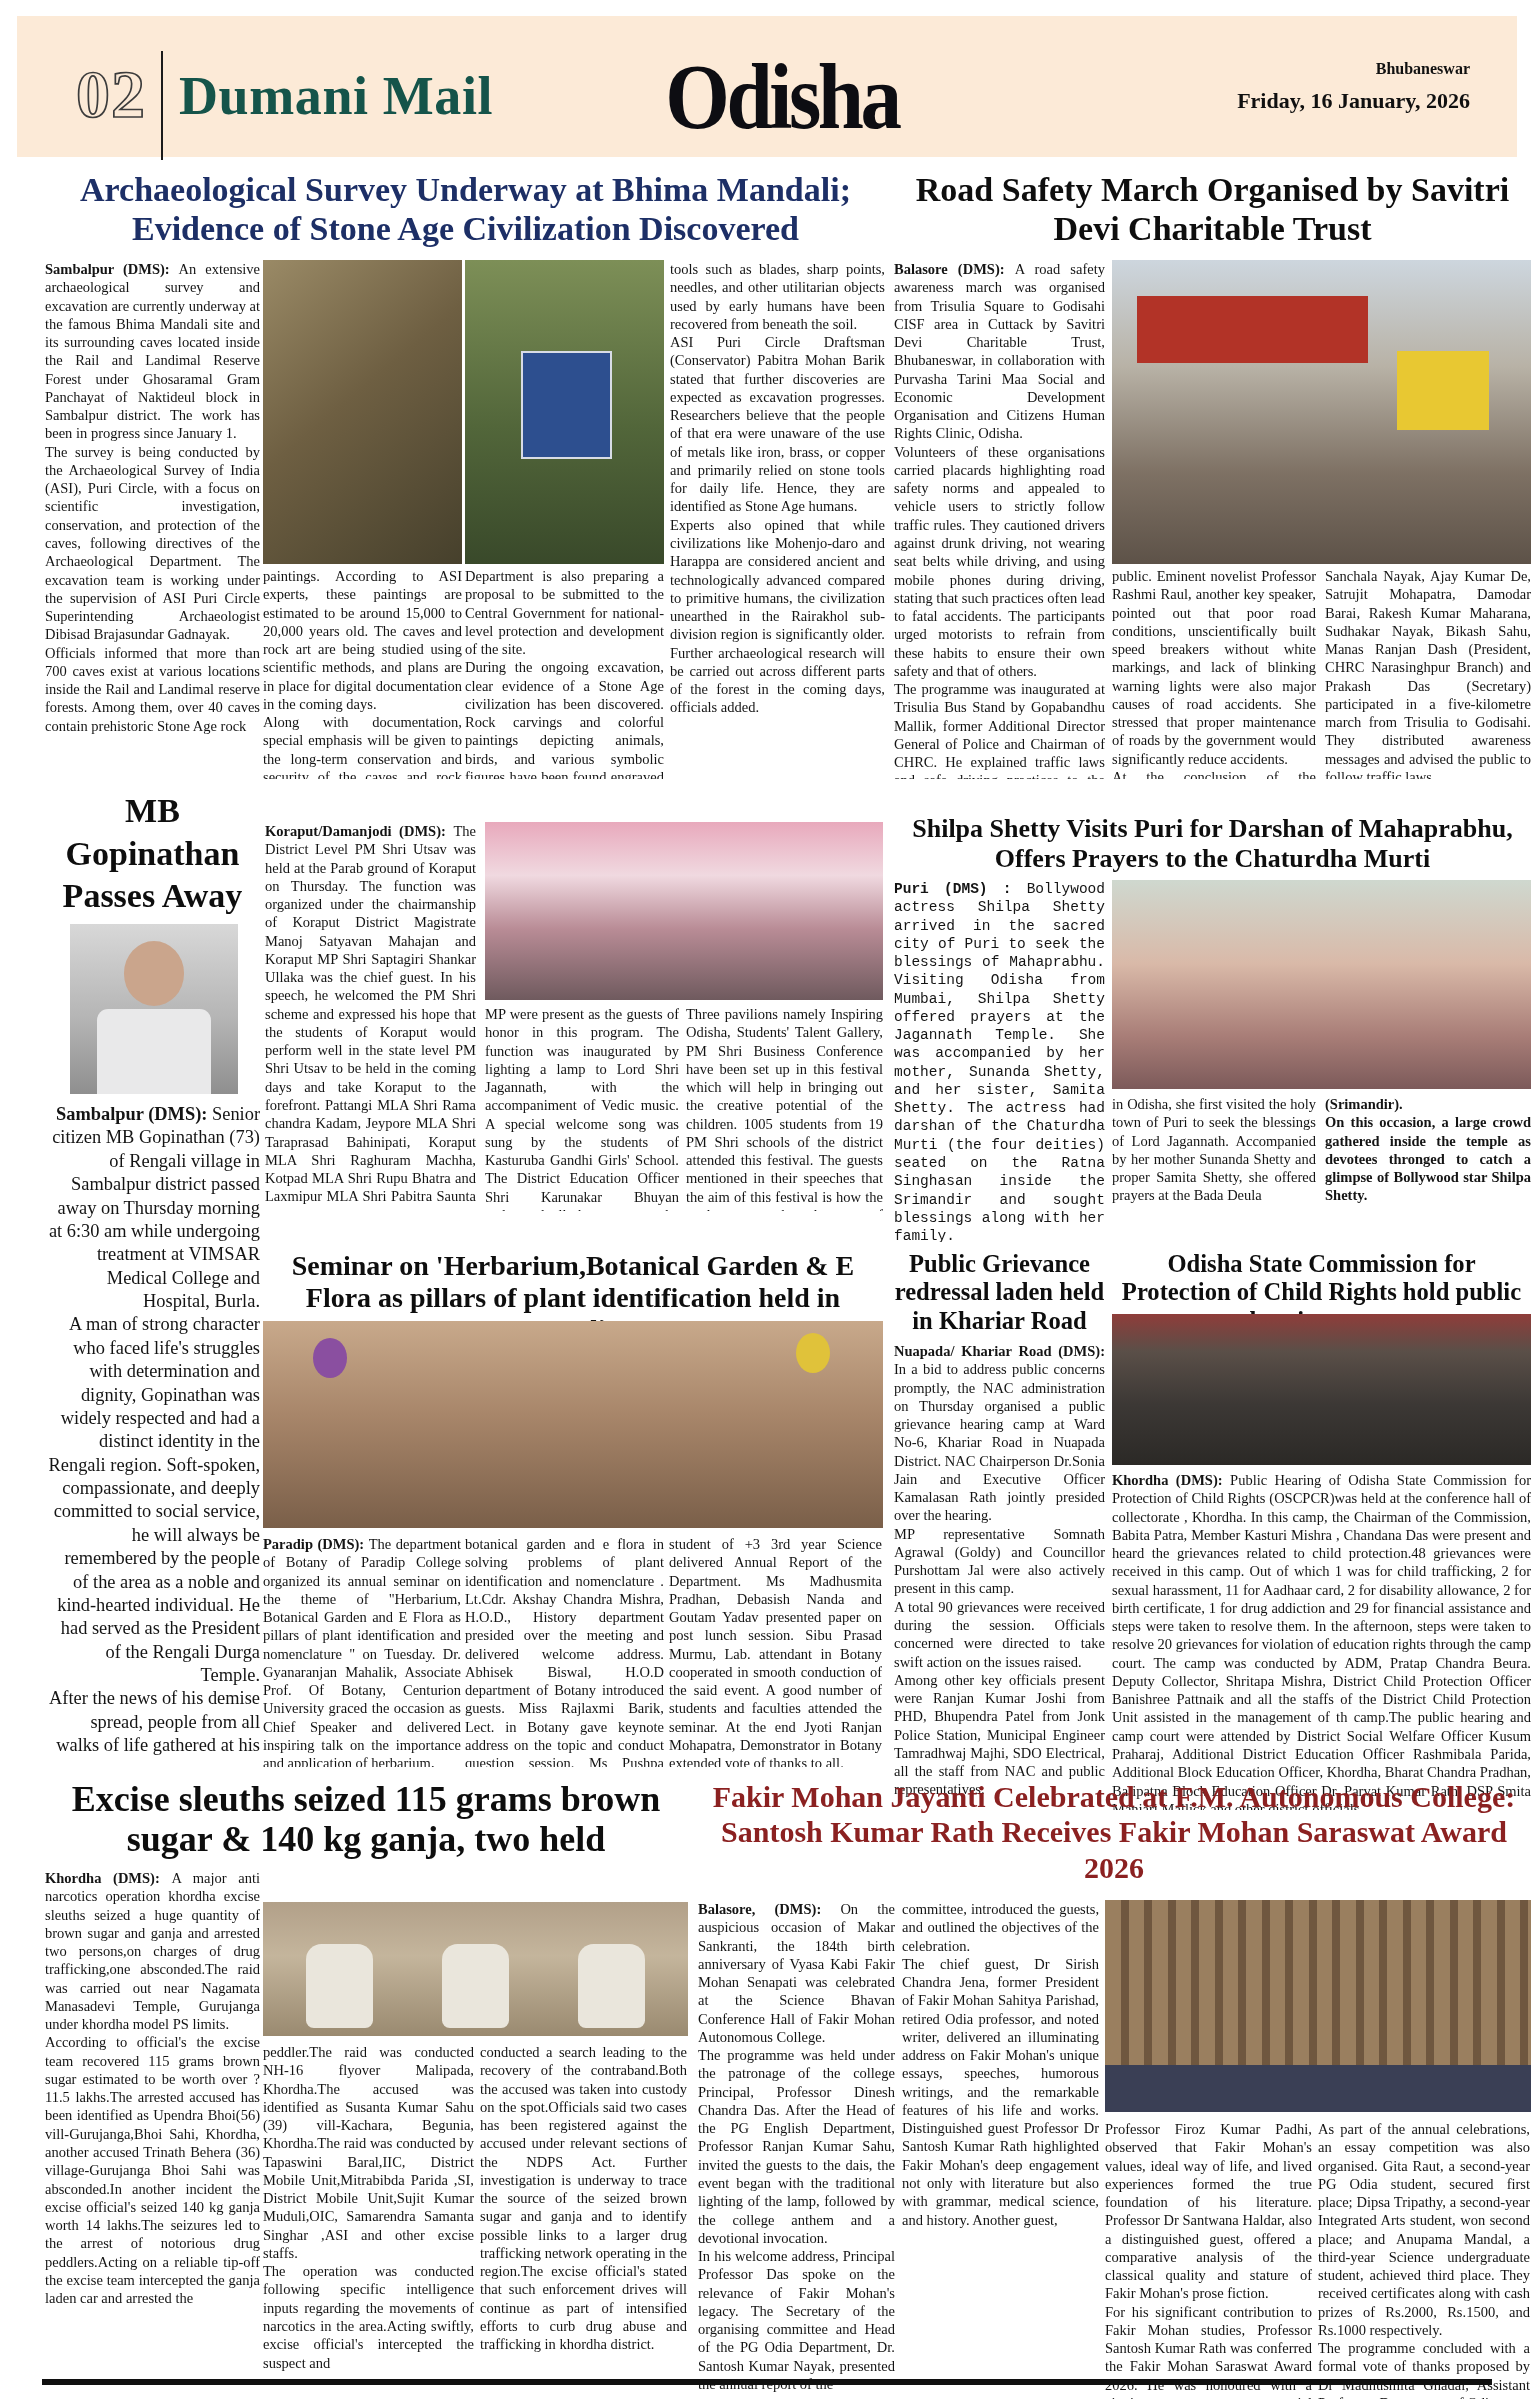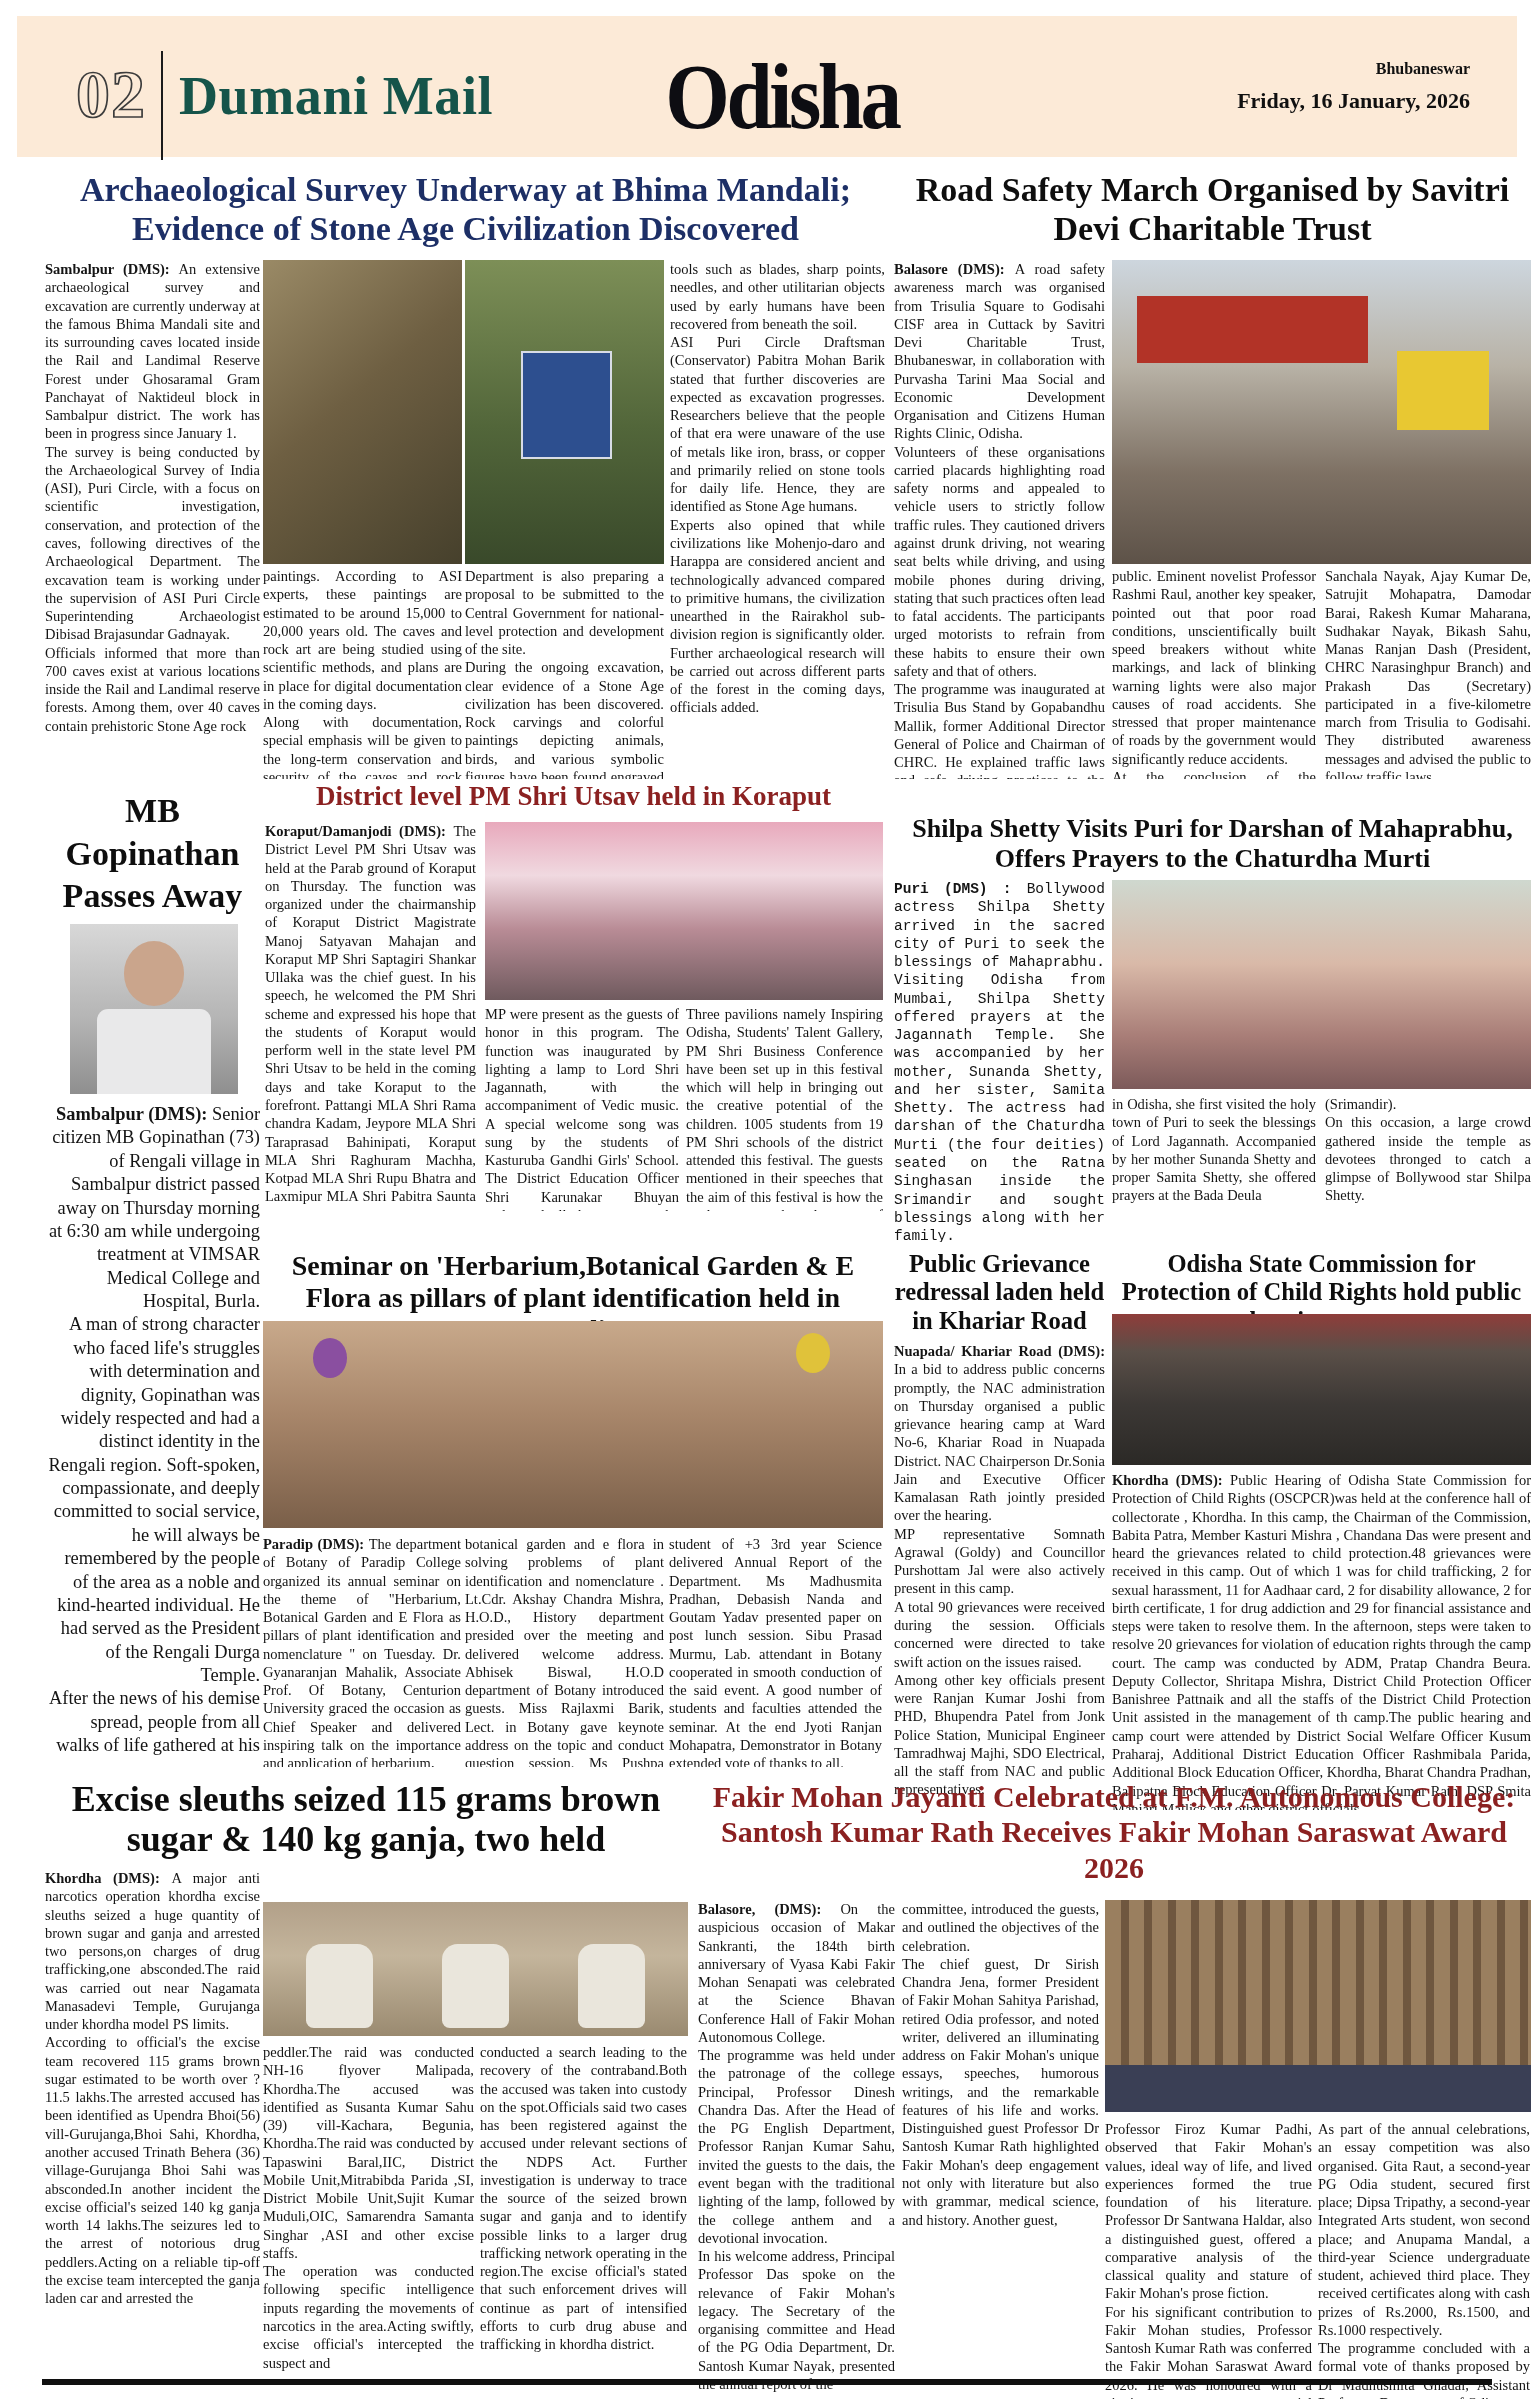--- a/index.html
+++ b/index.html
@@ -118,21 +118,20 @@
     <div id="obit-body-shape" class="ph-accent"></div>
   </div>
   <div class="abs col obit-body" style="left:45px;top:1103px;width:215px;height:659px;">
     <b class="dl">Sambalpur (DMS): </b>
     <span>Senior citizen MB Gopinathan (73) of Rengali village in Sambalpur district passed away on Thursday morning at 6:30 am while undergoing treatment at VIMSAR Medical College and Hospital, Burla.
 A man of strong character who faced life's struggles with determination and dignity, Gopinathan was widely respected and had a distinct identity in the Rengali region. Soft-spoken, compassionate, and deeply committed to social service, he will always be remembered by the people of the area as a noble and kind-hearted individual. He had served as the President of the Rengali Durga Temple.
 After the news of his demise spread, people from all walks of life gathered at his residence at Chauladipu, Rengali, to pay their last respects and offer floral tributes. His death has cast a pall of gloom over the entire region.
 His last rites were performed in the village cremation ground in the afternoon. His son, Dr. M.G. Shalais, lit the funeral pyre.</span>
   </div>
 
-  <div class="abs hl hl-maroon" style="left:265px;top:782px;width:617px;height:35px;font-size:27px;line-height:1.1;">District level PM Shri Utsav held in Koraput</div>
   <div class="abs col" style="left:265px;top:822px;width:211px;height:387px;">
     <b class="dl">Koraput/Damanjodi (DMS): </b>
     <span>The District Level PM Shri Utsav was held at the Parab ground of Koraput on Thursday. The function was organized under the chairmanship of Koraput District Magistrate Manoj Satyavan Mahajan and Koraput MP Shri Saptagiri Shankar Ullaka was the chief guest. In his speech, he welcomed the PM Shri scheme and expressed his hope that the students of Koraput would perform well in the state level PM Shri Utsav to be held in the coming days and take Koraput to the forefront. Pattangi MLA Shri Rama chandra Kadam, Jeypore MLA Shri Taraprasad Bahinipati, Koraput MLA Shri Raghuram Machha, Kotpad MLA Shri Rupu Bhatra and Laxmipur MLA Shri Pabitra Saunta and representatives of Nabarangpur</span>
   </div>
   <div id="photo-pmshri" class="abs photo" style="left:485px;top:822px;width:398px;height:178px;"></div>
   <div class="abs col" style="left:485px;top:1005px;width:194px;height:206px;">
     <span>MP were present as the guests of honor in this program. The function was inaugurated by lighting a lamp to Lord Shri Jagannath, with the accompaniment of Vedic music. A special welcome song was sung by the students of Kasturuba Gandhi Girls' School. The District Education Officer Shri Karunakar Bhuyan welcomed all the guests to the stage and informed about the theme of the festival. The pavilion opened by the guests was inaugurated.</span>
   </div>
   <div class="abs col" style="left:686px;top:1005px;width:197px;height:206px;">
     <span>Three pavilions namely Inspiring Odisha, Students' Talent Gallery, PM Shri Business Conference have been set up in this festival which will help in bringing out the creative potential of the children. 1005 students from 19 PM Shri schools of the district attended this festival. The guests mentioned in their speeches that the aim of this festival is how the students can take advantage of the PM Shri scheme and contribute to the development of Koraput district.</span>
@@ -141,21 +140,21 @@
   <div class="abs hl" style="left:894px;top:814px;width:637px;height:59px;font-size:26px;line-height:1.15;">Shilpa Shetty Visits Puri for Darshan of Mahaprabhu, Offers Prayers to the Chaturdha Murti</div>
   <div class="abs col" style="left:894px;top:880px;width:211px;height:362px;font-family:Liberation Mono, monospace;">
     <b class="dl">Puri (DMS) : </b>
     <span>Bollywood actress Shilpa Shetty arrived in the sacred city of Puri to seek the blessings of Mahaprabhu. Visiting Odisha from Mumbai, Shilpa Shetty offered prayers at the Jagannath Temple. She was accompanied by her mother, Sunanda Shetty, and her sister, Samita Shetty. The actress had darshan of the Chaturdha Murti (the four deities) seated on the Ratna Singhasan inside the Srimandir and sought blessings along with her family.
 According to sources, Shilpa Shetty reached Odisha on Thursday. She was in the state to participate in a special program organized by a national media outlet. However, upon her arrival</span>
   </div>
   <div id="photo-shilpa" class="abs photo" style="left:1112px;top:880px;width:419px;height:209px;"></div>
   <div class="abs col" style="left:1112px;top:1095px;width:204px;height:147px;">
     <span>in Odisha, she first visited the holy town of Puri to seek the blessings of Lord Jagannath. Accompanied by her mother Sunanda Shetty and proper Samita Shetty, she offered prayers at the Bada Deula</span>
   </div>
-  <div class="abs col" style="left:1325px;top:1095px;width:206px;height:147px;">
+  <div class="abs col" style="left:1325px;top:1095px;width:206px;height:147px;font-weight:bold;">
     <span>(Srimandir).
 On this occasion, a large crowd gathered inside the temple as devotees thronged to catch a glimpse of Bollywood star Shilpa Shetty.</span>
   </div>
 
   <div class="abs hl" style="left:263px;top:1250px;width:620px;height:66px;font-size:28px;line-height:1.15;">Seminar on 'Herbarium,Botanical Garden &amp; E Flora as pillars of plant identification held in Paradip</div>
   <div id="photo-seminar" class="abs photo" style="left:263px;top:1321px;width:620px;height:207px;">
     <div id="sem-balloon1" class="ph-accent"></div>
     <div id="sem-balloon2" class="ph-accent"></div>
   </div>
   <div class="abs col" style="left:263px;top:1535px;width:198px;height:232px;">

